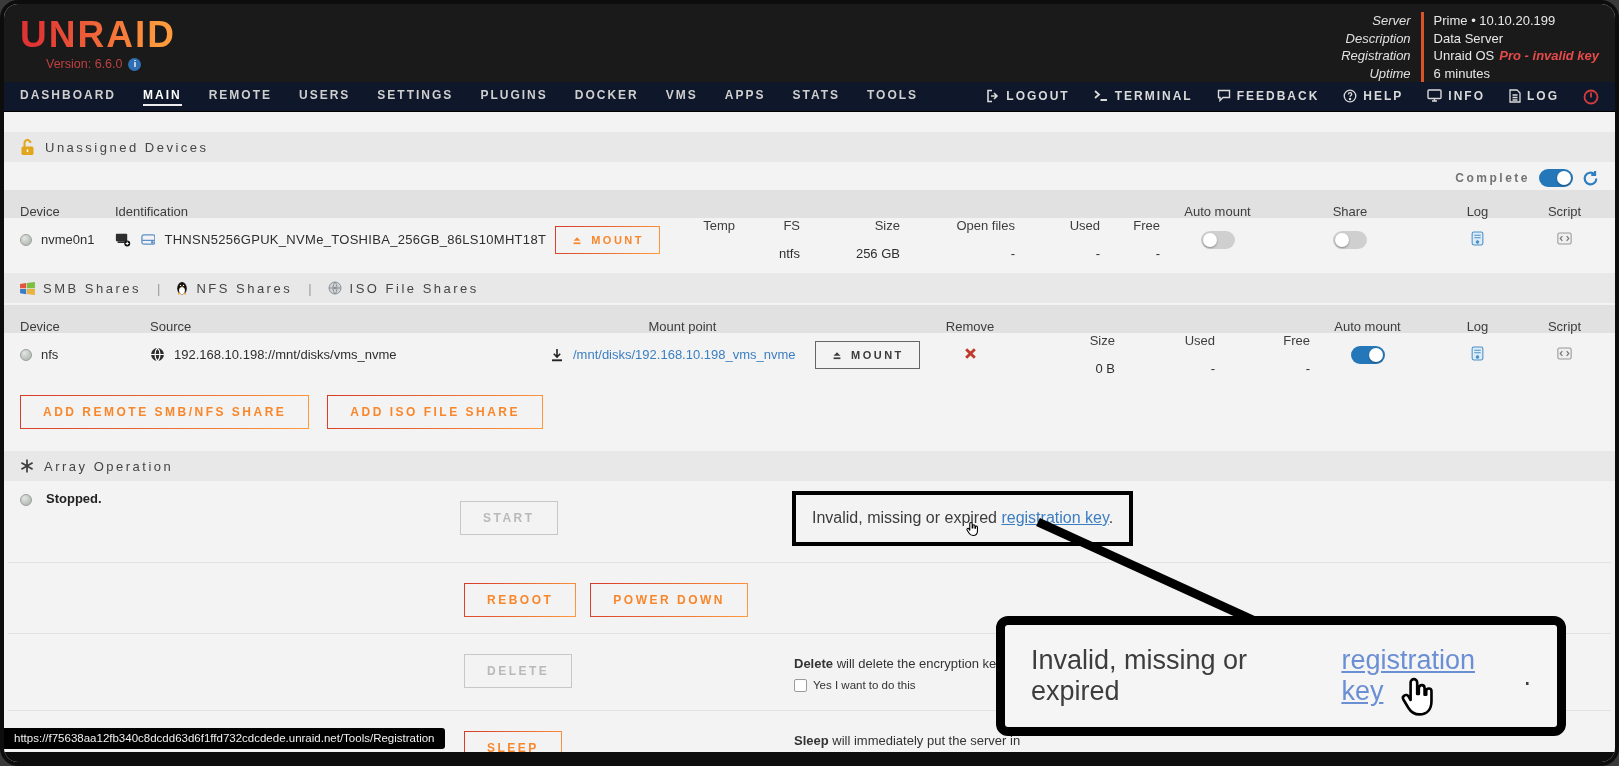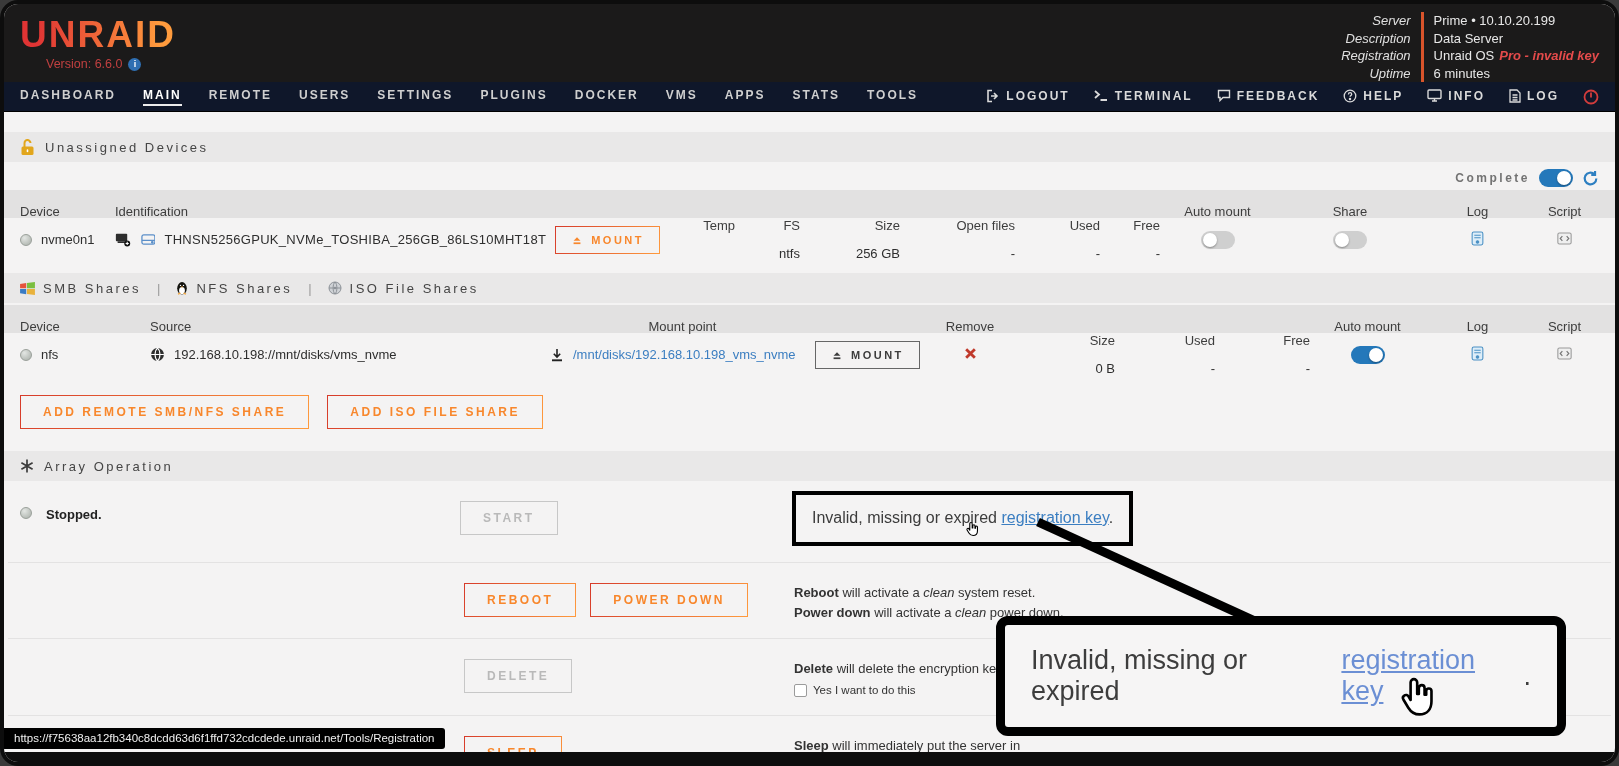--- a/index.html
+++ b/index.html
@@ -65,21 +65,21 @@
   .tog .knob{ position:absolute; top:2px; width:14px; height:14px; border-radius:50%; background:#fff;
               box-shadow:0 1px 2px rgba(0,0,0,.35); }
   .tog.on{ background:#2478ba; } .tog.on .knob{ right:2px; }
   .tog.off{ background:#cfcfcf; } .tog.off .knob{ left:2px; }
 
   .addbtns{ display:flex; gap:18px; padding:19px 16px 6px; }
 
   
   .arow{ display:grid; grid-template-columns:440px 320px 1fr; align-items:start; padding:10px 16px 16px; }
   .arow + .arow{ border-top:1px solid #e3e2e2; margin:0 4px; }
-  .statusline{ display:flex; align-items:flex-start; gap:14px; font-weight:bold; font-size:13px; color:#222; margin-top:16px; }
+  .statusline{ display:flex; align-items:flex-end; gap:14px; font-weight:bold; font-size:13px; color:#222; }
   .btnrow{ display:flex; gap:14px; margin-top:10px; }
   .help{ font-size:13px; color:#333; line-height:1.5; margin-top:10px; }
   .help .b{ font-weight:bold; } .help .i{ font-style:italic; }
   .confirm{ display:flex; align-items:center; gap:6px; font-size:11.5px; color:#333; margin-top:3px; }
   .confirm input{ appearance:none; width:13px; height:13px; border:1px solid #9b9b9b; background:#fff; border-radius:2px; margin:0; }
 
   .hlbox{ position:relative; display:inline-block; border:4px solid #000; padding:14px 16px 15px;
           font-size:16px; color:#3c3c3c; margin-left:12px; }
   .hlbox .linkblue{ text-decoration:underline; }
   .cursor-s{ position:absolute; left:168px; top:26px; }
@@ -402,24 +402,20 @@
       </div>
     </div>
   </div>
 
   <div class="arow">
     <div></div>
     <div class="btnrow">
       <button class="btn btn-o btn-big">REBOOT</button>
       <button class="btn btn-o btn-big">POWER DOWN</button>
     </div>
-    <div class="help" style="padding-left:10px;">
-      <div><span class="b">Reboot</span><span> will activate a </span><span class="i">clean</span><span> system reset.</span></div>
-      <div><span class="b">Power down</span><span> will activate a </span><span class="i">clean</span><span> power down.</span></div>
-    </div>
   </div>
 
   <div class="arow">
     <div></div>
     <div class="btnrow">
       <button class="btn btn-gray btn-big">DELETE</button>
     </div>
     <div class="help" style="padding-left:10px;">
       <div><span class="b">Delete</span><span> will delete the encryption keyfile.</span></div>
       <label class="confirm">

